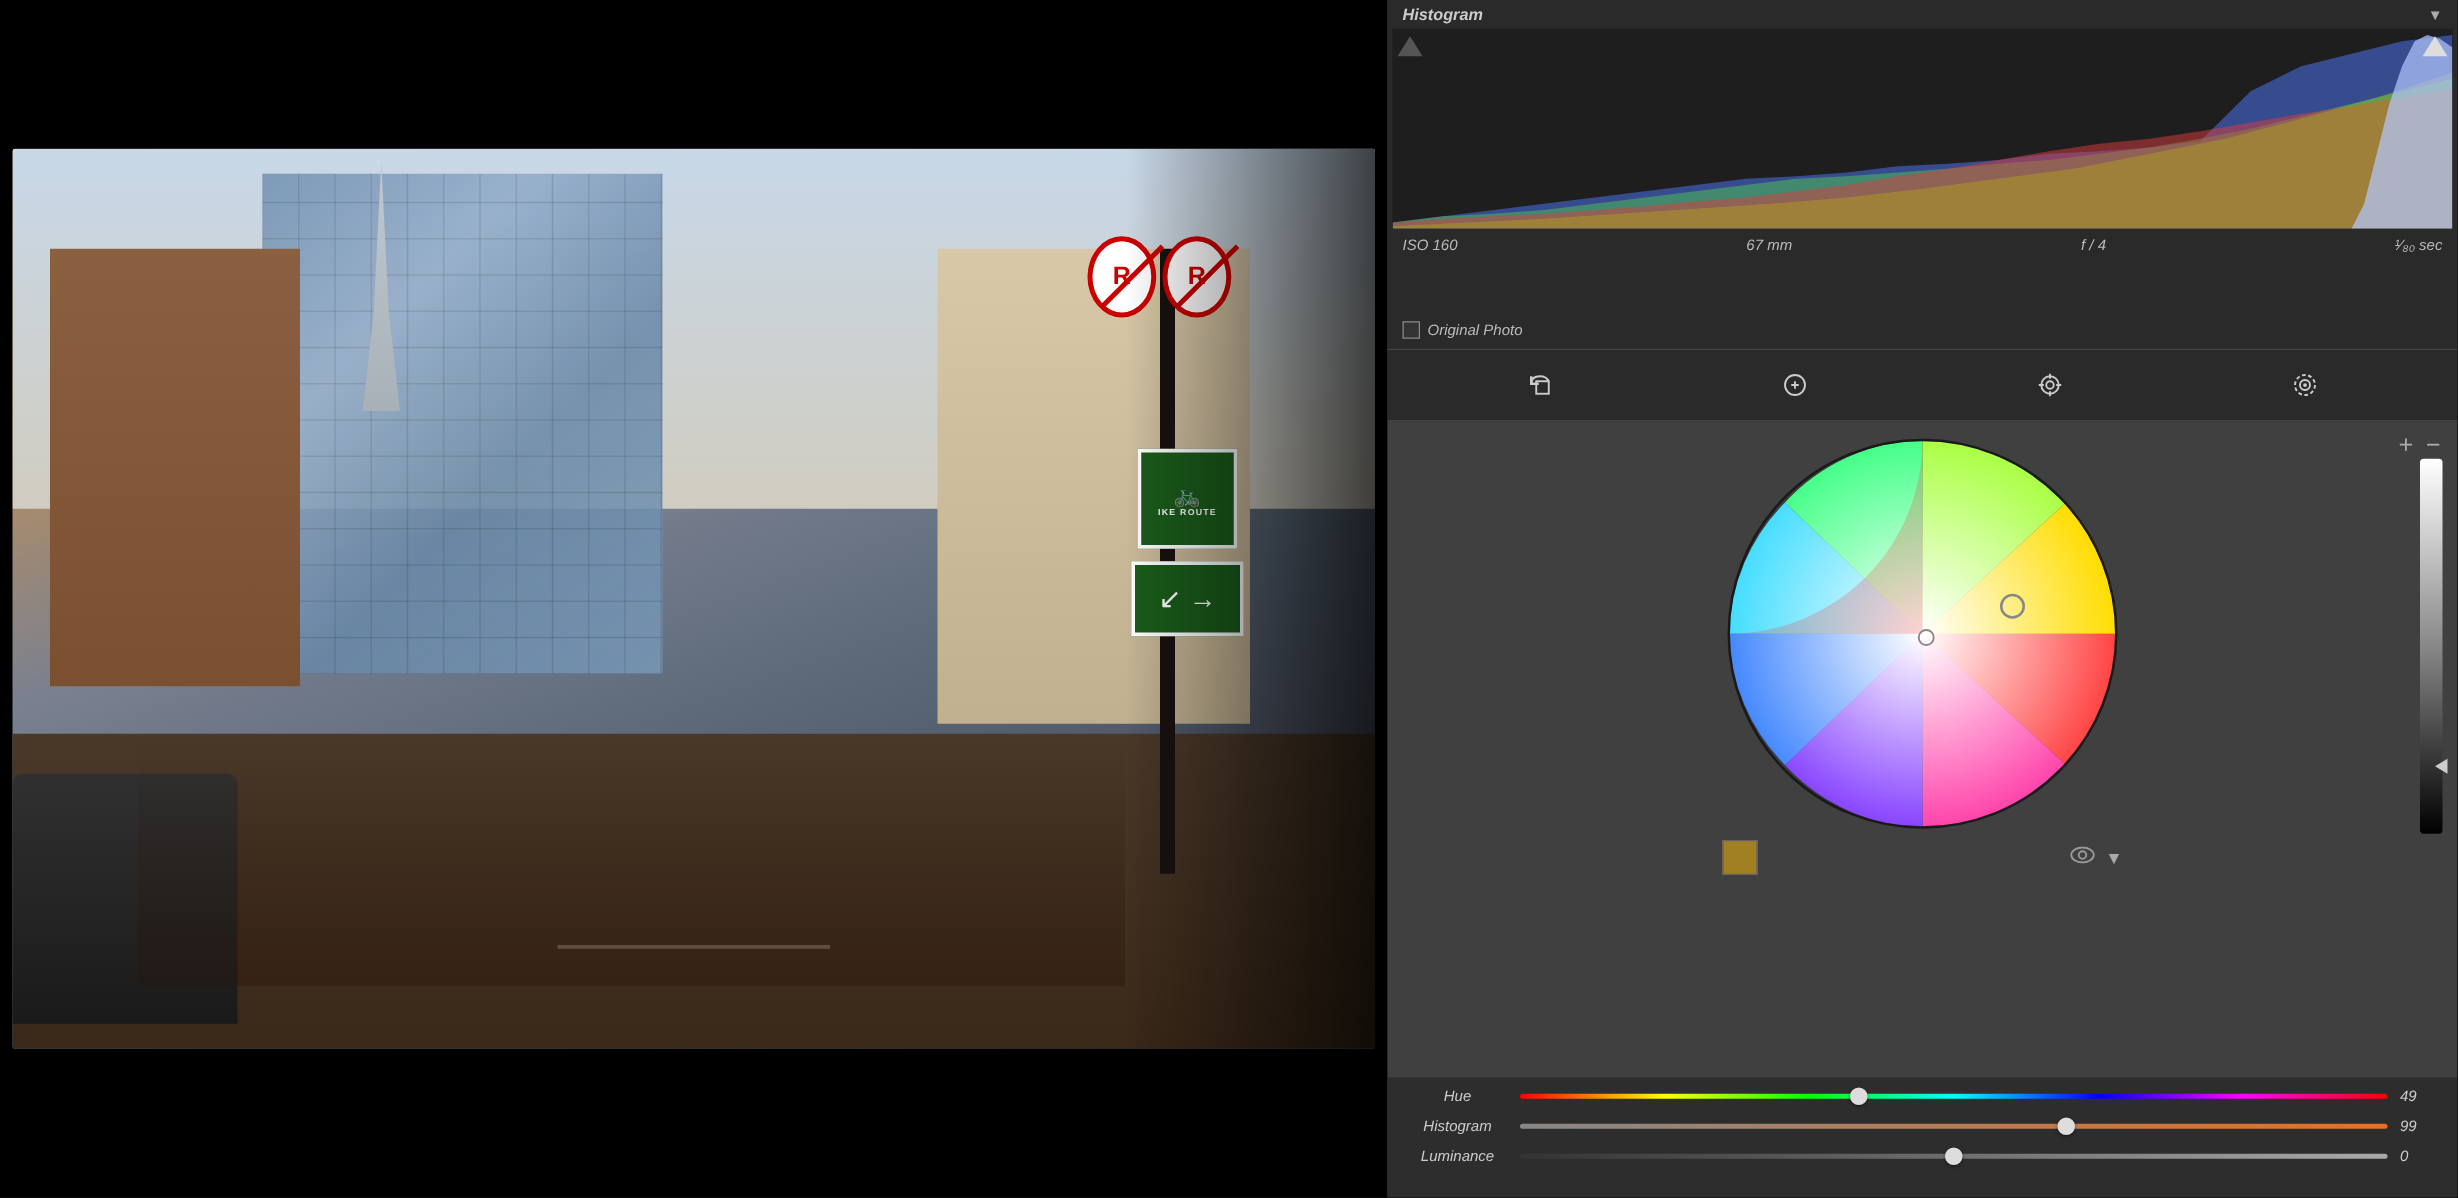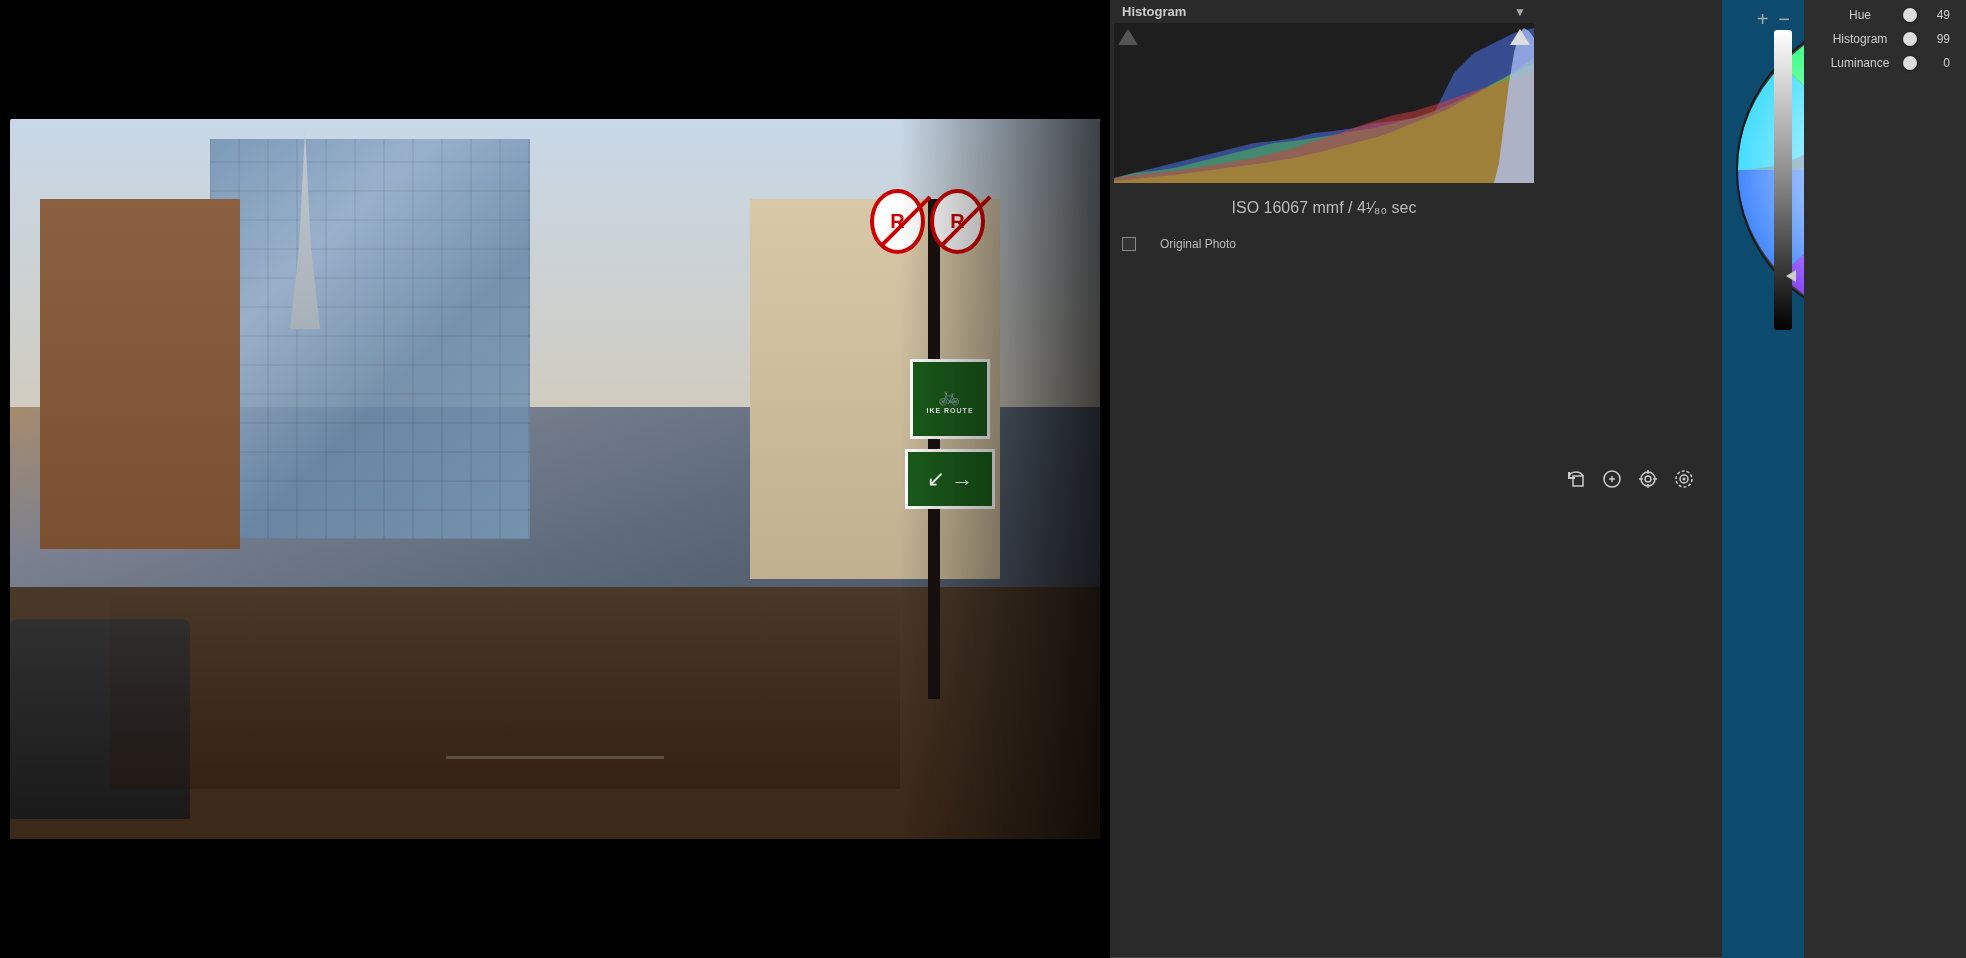--- a/index.html
+++ b/index.html
@@ -208,24 +208,25 @@
       bottom: 20px;
       width: 180px;
       height: 200px;
       background: linear-gradient(180deg, #303030 0%, #1a1a1a 100%);
       border-radius: 8px 8px 0 0;
     }
 
     
     #right-panel {
       flex: 1;
-      background: #0c4a6e;
-      display: flex;
-      flex-direction: row;
+      background: #404040;
+      display: flex;
+      flex-direction: column;
       overflow: hidden;
+      font-style: italic;
     }
 
     
     #histogram-section {
       background: #2a2a2a;
       padding: 0;
       border-bottom: 1px solid #444;
     }
 
     #histogram-header {
@@ -276,33 +277,34 @@
       border-bottom: 16px solid #ddd;
     }
 
     #histogram-svg {
       width: 100%;
       height: 100%;
     }
 
     #photo-info {
       display: flex;
-      justify-content: center;
-      padding: 16px 12px;
+      justify-content: space-between;
+      padding: 6px 12px;
       color: #bbb;
-      font-size: 16px;
+      font-size: 12px;
     }
 
     #original-photo {
       display: flex;
       align-items: flex-end;
-      gap: 24px;
+      gap: 6px;
       padding: 4px 12px 8px;
       color: #bbb;
       font-size: 12px;
+      margin-top: 44px;
     }
 
     .checkbox-small {
       width: 14px;
       height: 14px;
       border: 1px solid #888;
       background: #333;
       display: inline-block;
     }
 
@@ -452,21 +454,21 @@
       border-radius: 50%;
       top: -5px;
       transform: translateX(-50%);
       box-shadow: 0 1px 3px rgba(0,0,0,0.5);
     }
 
     .slider-value {
       color: #ccc;
       font-size: 12px;
       width: 30px;
-      text-align: right;
+      text-align: left;
     }
 
     
     .plus-minus-row {
       position: absolute;
       right: 14px;
       top: 8px;
       display: flex;
       align-items: center;
       gap: 4px;

